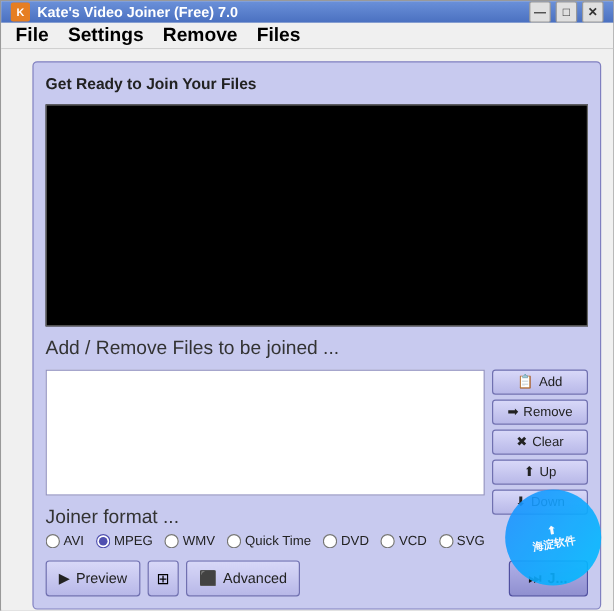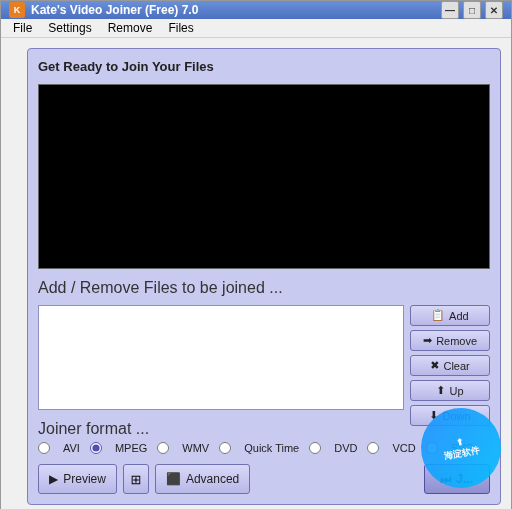--- a/index.html
+++ b/index.html
@@ -68,21 +68,22 @@
     }
 
     
     .menu-bar {
       background: #f0f0f0;
       height: 22px;
       display: flex;
       align-items: center;
       padding: 0 4px;
       border-bottom: 1px solid #d0d0d0;
-      font-size: 12px;
+      font-size: 16px;
+      font-weight: bold;
     }
     .menu-item {
       padding: 2px 8px;
       cursor: pointer;
       border-radius: 2px;
     }
 
     
     .main-content {
       flex: 1;
@@ -170,21 +171,21 @@
     .radio-group {
       display: flex;
       align-items: center;
       gap: 10px;
       flex-wrap: wrap;
     }
 
     .radio-option {
       display: flex;
       align-items: center;
-      gap: 13px;
+      gap: 3px;
       font-size: 11px;
       color: #222;
       cursor: pointer;
     }
 
     input[type="radio"] {
       width: 12px;
       height: 12px;
       accent-color: #5050b0;
       cursor: pointer;

